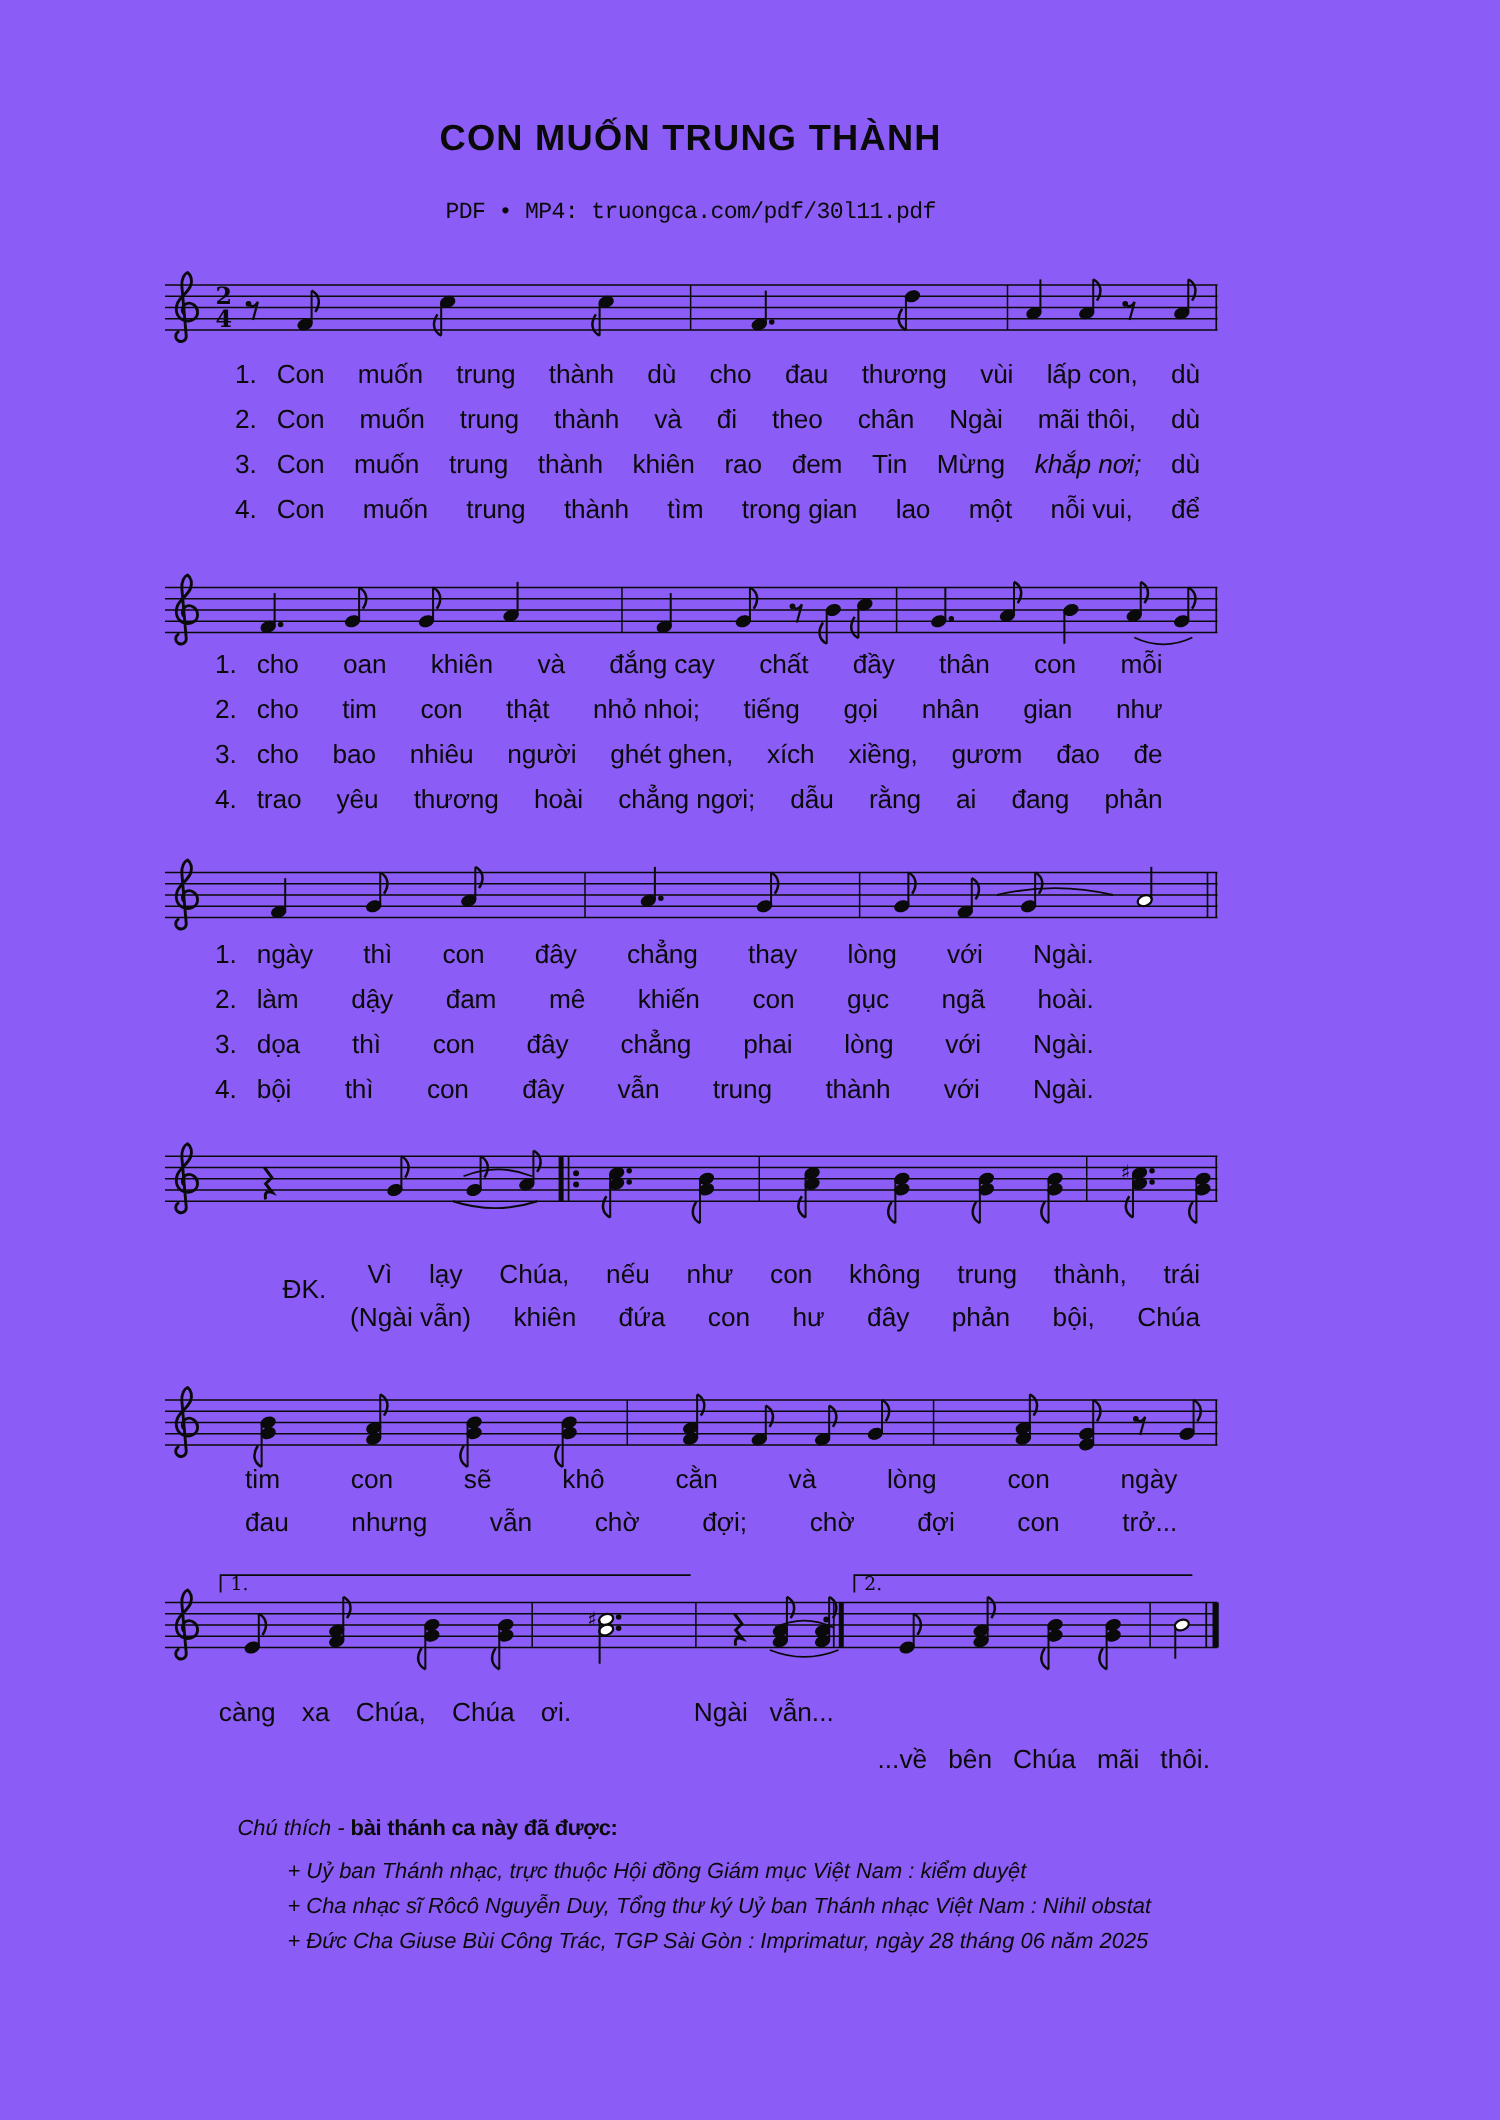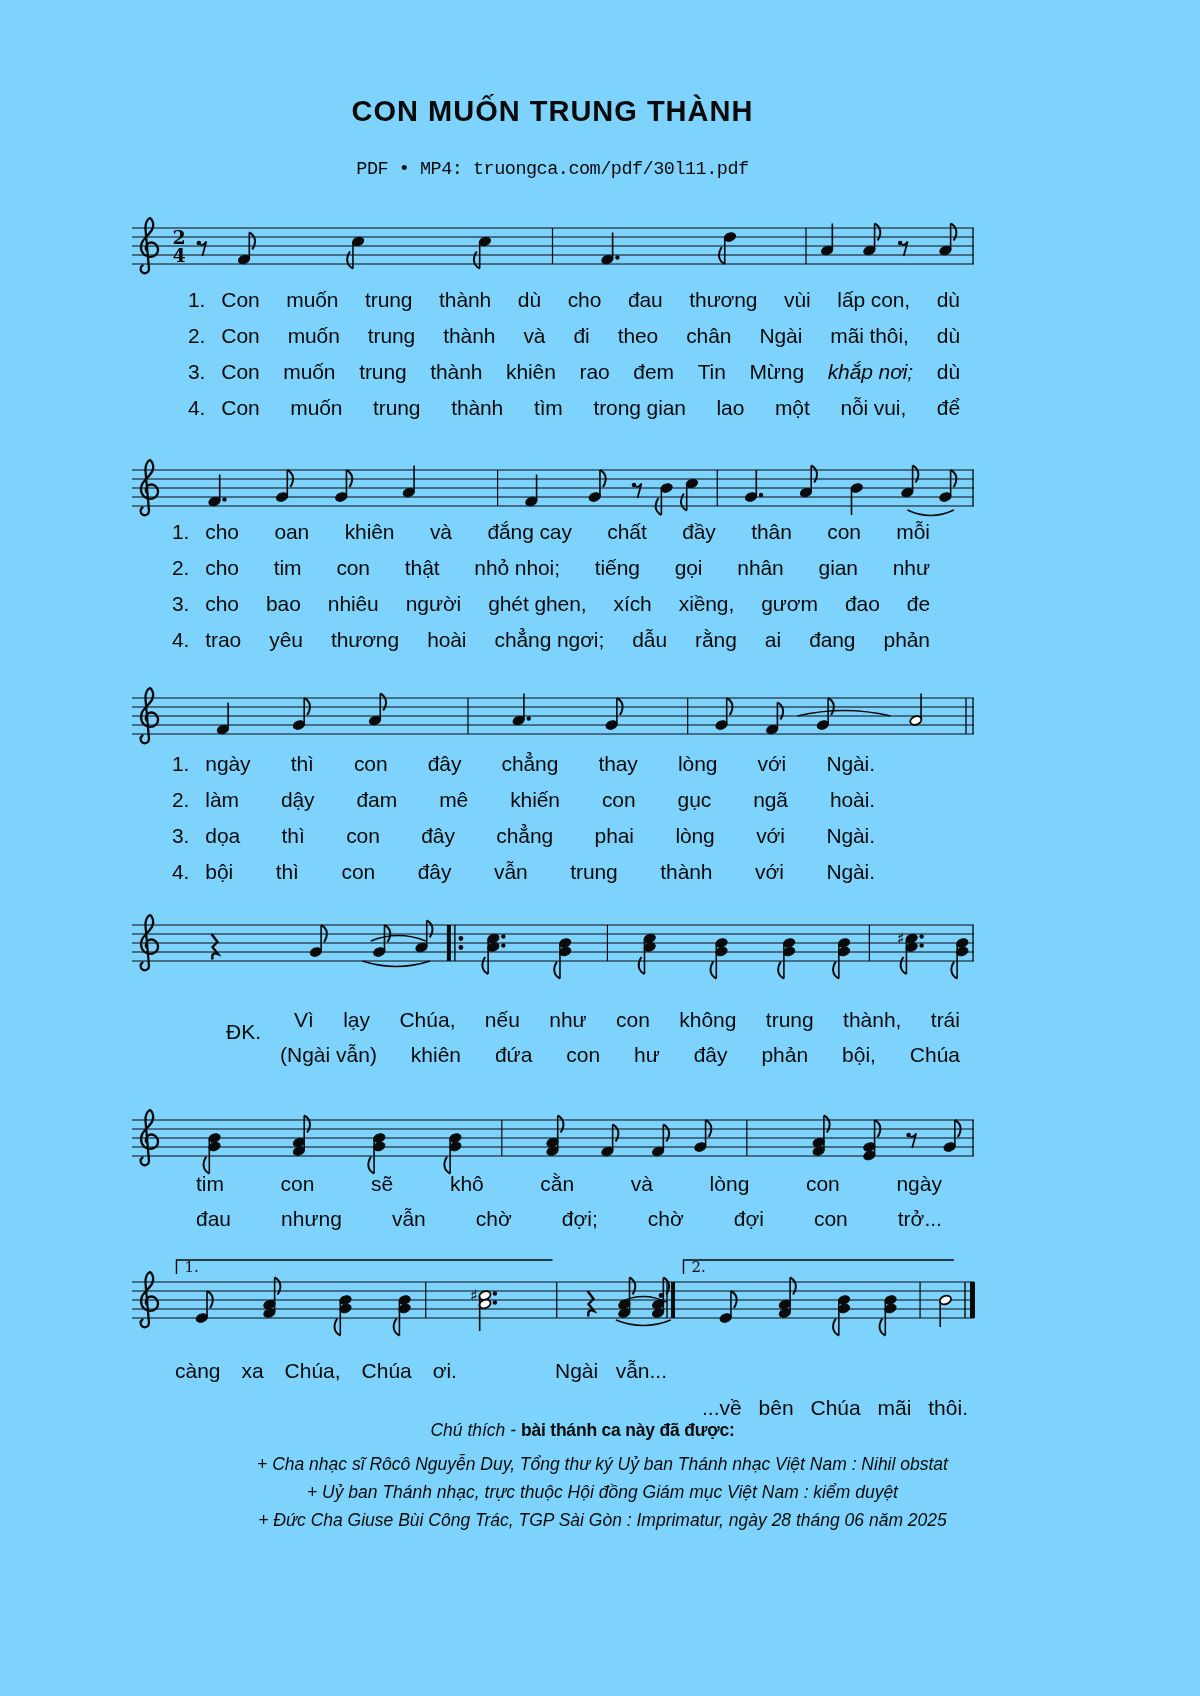--- a/index.html
+++ b/index.html
@@ -1,17 +1,17 @@
 <!DOCTYPE html>
 <html lang="vi"><head>
 <meta charset="utf-8">
 <style>
   html,body{margin:0;padding:0;background:#e8e8e8;}
   .sheet{
-    position:relative;width:1200px;height:1696px;background:#7dd3fc;
+    position:relative;width:1200px;height:1696px;background:#8b5cf6;
     font-family:"Liberation Sans",sans-serif;color:#0a0a0a;overflow:hidden;
     margin:0 auto;
   }
   .content{position:absolute;left:130px;width:845px;}
   .title{
     top:95px;text-align:center;font-size:29px;font-weight:700;
     letter-spacing:1px;font-family:"Liberation Sans",sans-serif;
   }
   .subtitle{
     top:159px;text-align:center;font-size:18.5px;
@@ -35,21 +35,21 @@
   .crow span{white-space:pre;}
   .c1r1{padding-left:164px;padding-right:15px;}
   .c1r2{padding-left:150px;padding-right:15px;}
   .c2r1,.c2r2{padding-left:66px;padding-right:33px;}
   .erow{position:absolute;display:flex;justify-content:space-between;font-size:21px;margin-top:15px;}
   .erow span{white-space:pre;}
   .e1l{left:175px;top:1344px;width:282px;}
   .e1r{left:555px;top:1344px;width:112px;}
   .e2{left:702px;top:1381px;width:266px;}
   
-  .fn{top:1420px;font-size:17.5px;text-align:center;}
+  .fn{top:1452px;font-size:17.5px;}
   .fn-head{margin-left:60px;font-style:italic;}
   .fn-head span{white-space:pre;}
   .fn-bold{font-style:normal;font-weight:700;letter-spacing:-0.2px;}
   .fn-items{margin-top:13px;margin-left:100px;font-style:italic;}
   .fn-items .fn-item{height:28px;}
 </style>
 </head>
 <body>
 
 <div class="sheet">
@@ -680,19 +680,19 @@
       <span>Chúa</span>
       <span>mãi</span>
       <span>thôi.</span>
     </div>
 
   <div class="content fn">
     <div class="fn-head">
       <span>Chú thích</span><span> - </span><span class="fn-bold">bài thánh ca này đã được</span><span class="fn-bold">:</span>
     </div>
     <div class="fn-items">
+        <div class="fn-item">+ Uỷ ban Thánh nhạc, trực thuộc Hội đồng Giám mục Việt Nam : kiểm duyệt</div>
         <div class="fn-item">+ Cha nhạc sĩ Rôcô Nguyễn Duy, Tổng thư ký Uỷ ban Thánh nhạc Việt Nam : Nihil obstat</div>
-        <div class="fn-item">+ Uỷ ban Thánh nhạc, trực thuộc Hội đồng Giám mục Việt Nam : kiểm duyệt</div>
         <div class="fn-item">+ Đức Cha Giuse Bùi Công Trác, TGP Sài Gòn : Imprimatur, ngày 28 tháng 06 năm 2025</div>
       </div>
   </div>
 
 </div>
 
 </body></html>

